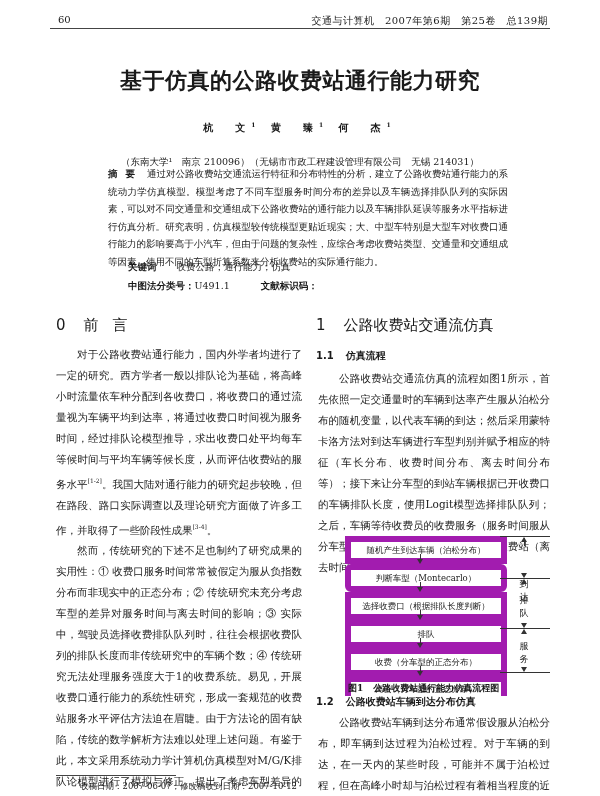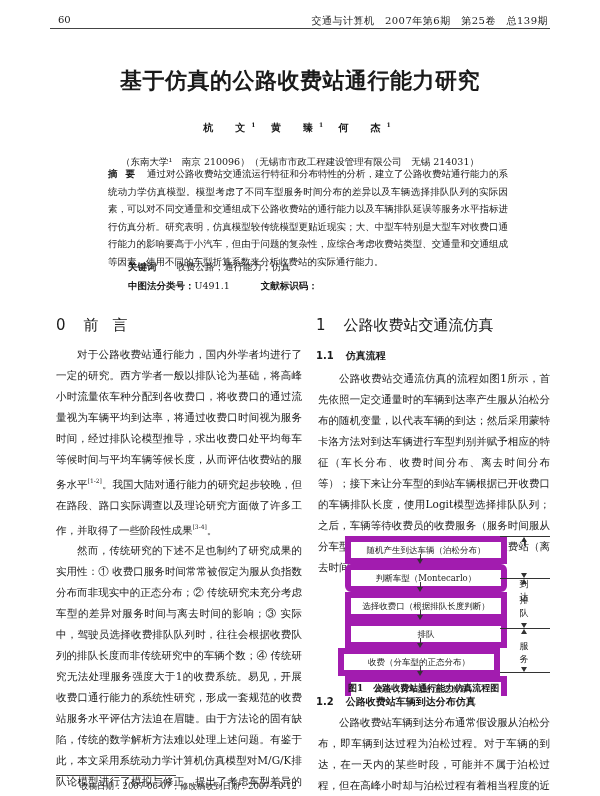--- a/index.html
+++ b/index.html
@@ -105,21 +105,21 @@
 
 <div>
   <div class="fc-box" style="left:345px; top:536px; width:150px;">随机产生到达车辆（泊松分布）</div>
   <div class="fc-arrow" style="left:420px; top:554px; height:8px;"></div>
   <div class="fc-box" style="left:345px; top:564px; width:150px;border-radius:6px;">判断车型（Montecarlo）</div>
   <div class="fc-arrow" style="left:420px; top:582px; height:8px;"></div>
   <div class="fc-box" style="left:345px; top:592px; width:150px;">选择收费口（根据排队长度判断）</div>
   <div class="fc-arrow" style="left:420px; top:610px; height:8px;"></div>
   <div class="fc-box" style="left:345px; top:620px; width:150px;">排队</div>
   <div class="fc-arrow" style="left:420px; top:638px; height:8px;"></div>
-  <div class="fc-box" style="left:338px; top:648px; width:150px;">收费（分车型的正态分布）</div>
+  <div class="fc-box" style="left:345px; top:648px; width:150px;">收费（分车型的正态分布）</div>
   <div class="fc-arrow" style="left:420px; top:666px; height:8px;"></div>
   <div class="fc-box" style="left:345px; top:676px; width:150px; height:14px; line-height:14px; border-bottom:none;">离去（分车型的正态分布）</div>
 
   <div class="fc-hline" style="left:500px; width:50px; top:536px;"></div>
   <div class="fc-hline" style="left:500px; width:50px; top:578px;"></div>
   <div class="fc-hline" style="left:500px; width:50px; top:628px;"></div>
   <div class="fc-hline" style="left:500px; width:50px; top:672px;"></div>
 
   <div class="fc-vline" style="left:524px; top:538px; height:8px;"></div>
   <div class="tri-up" style="left:521px; top:537px;"></div>

